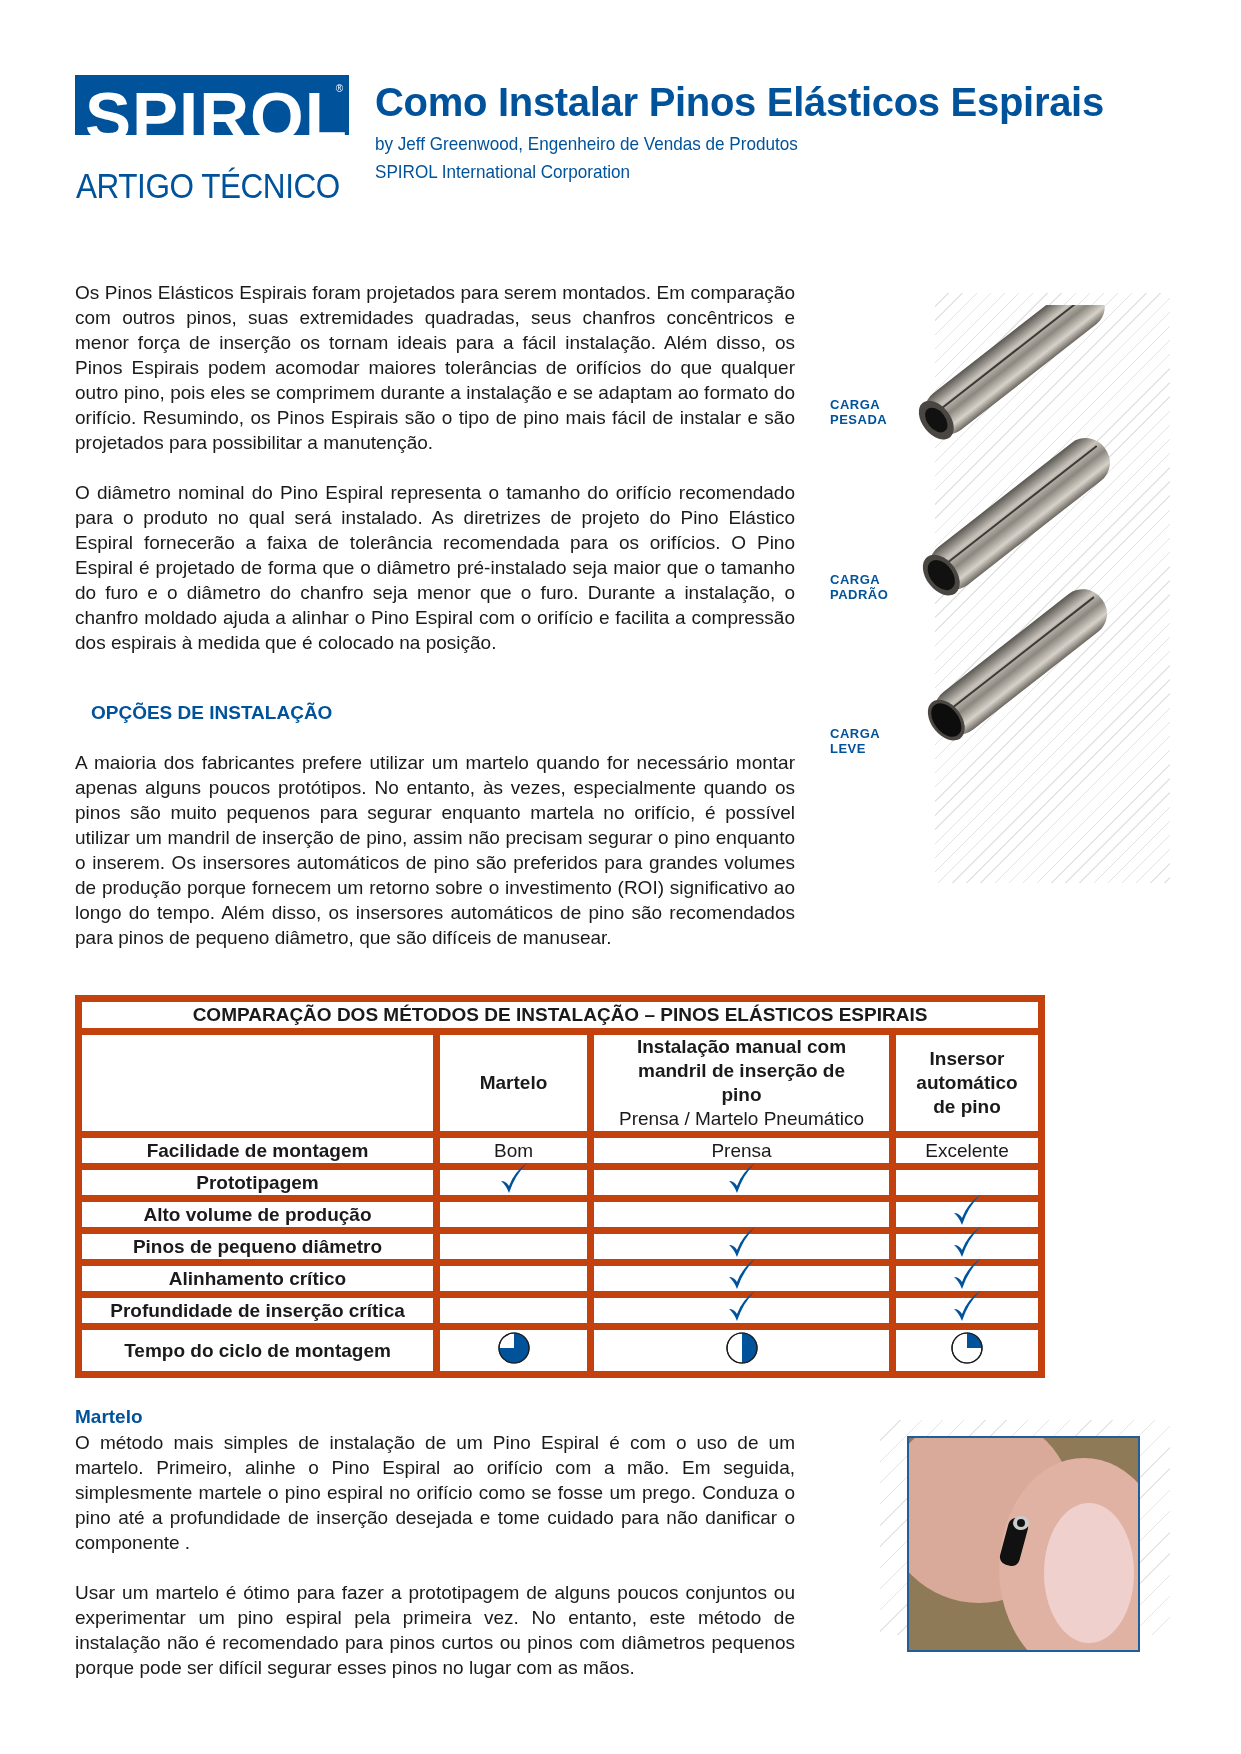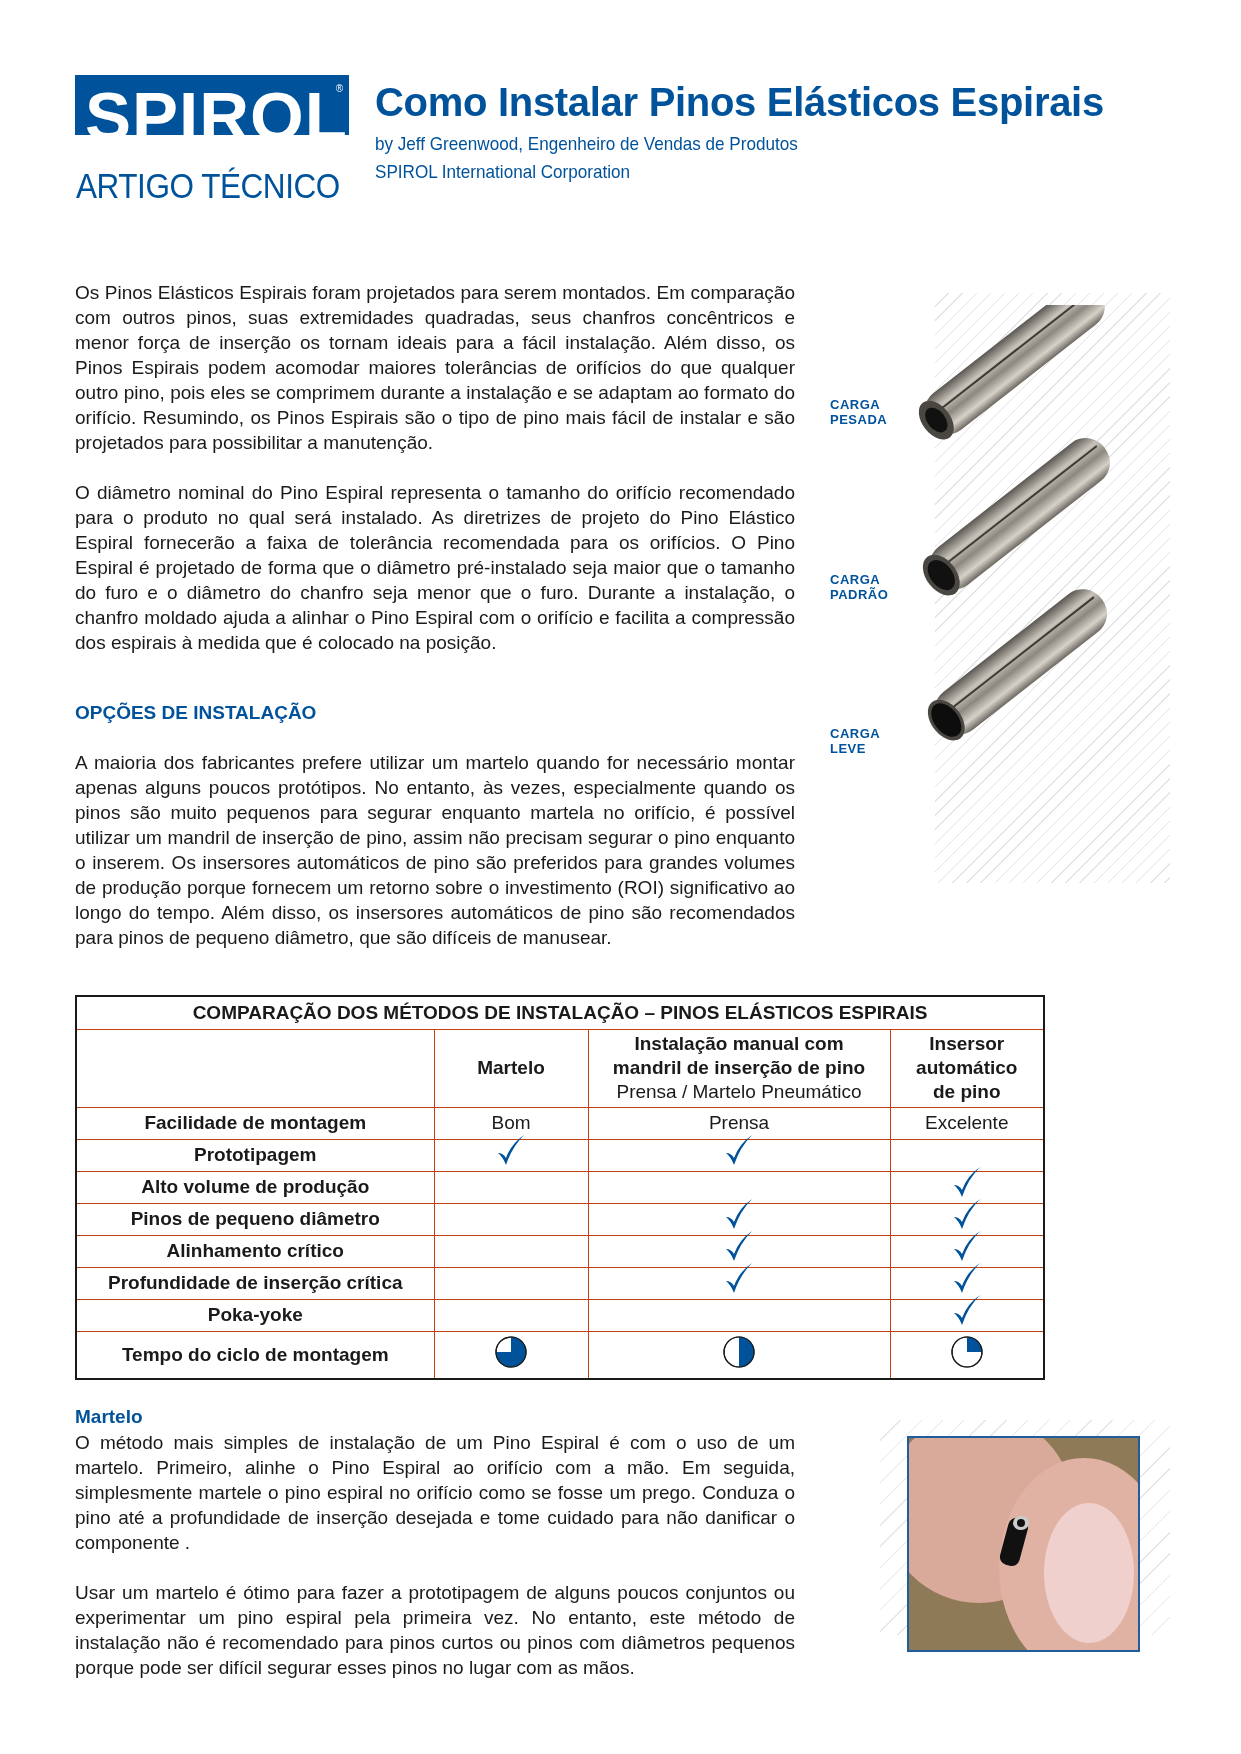--- a/index.html
+++ b/index.html
@@ -18,21 +18,21 @@
   .para { position: absolute; left: 75px; width: 720px; font-size: 19px; line-height: 25px; text-align: justify; color: #1a1a1a; }
   .section-head { position: absolute; left: 75px; font-size: 19px; font-weight: 700; color: #00529b; }
 
   .pins-panel { position: absolute; left: 830px; top: 285px; width: 340px; height: 600px; }
   .hatch { position: absolute; left: 105px; top: 8px; width: 235px; height: 590px;
     background: repeating-linear-gradient(135deg, #ffffff 0px, #ffffff 9px, #e4e4e4 9px, #e4e4e4 10px); }
   .pin-label { position: absolute; left: 0; font-size: 13px; font-weight: 700; color: #00529b; line-height: 15px; letter-spacing: 0.5px; }
   .pin { position: absolute; }
 
   table.cmp { position: absolute; left: 75px; top: 995px; width: 970px; border-collapse: collapse; border: 2px solid #1a1a1a; font-size: 19px; }
-  table.cmp td, table.cmp th { border: 1px solid #c2410c; padding: 0 8px; }
+  table.cmp td, table.cmp th { border: 7px solid #c2410c; padding: 0 8px; }
   .cmp-title { text-align: center; font-weight: 700; height: 33px; font-size: 19px; }
   .cmp-head th { text-align: center; font-weight: 700; height: 78px; line-height: 24px; vertical-align: middle; }
   .cmp-head .sub { font-weight: 400; }
   .cmp-row td { height: 32px; }
   .cmp-row td.label { font-weight: 700; text-align: center; }
   .cmp-row td.val { text-align: center; }
   .cmp-row.cycle td { height: 48px; margin-top: 22px; }
   .check svg { display: block; margin: -10px auto 0; }
 
   .photo-wrap { position: absolute; left: 880px; top: 1420px; width: 300px; height: 250px; }
@@ -49,21 +49,21 @@
   <span class="logo-reg">®</span>
 </div>
 <div class="artigo">ARTIGO TÉCNICO</div>
 <div class="title">Como Instalar Pinos Elásticos Espirais</div>
 <div class="byline">by Jeff Greenwood, Engenheiro de Vendas de Produtos</div>
 <div class="company">SPIROL International Corporation</div>
 
 <p class="para" style="top:280px;">Os Pinos Elásticos Espirais foram projetados para serem montados. Em comparação com outros pinos, suas extremidades quadradas, seus chanfros concêntricos e menor força de inserção os tornam ideais para a fácil instalação. Além disso, os Pinos Espirais podem acomodar maiores tolerâncias de orifícios do que qualquer outro pino, pois eles se comprimem durante a instalação e se adaptam ao formato do orifício. Resumindo, os Pinos Espirais são o tipo de pino mais fácil de instalar e são projetados para possibilitar a manutenção.</p>
 <p class="para" style="top:480px;">O diâmetro nominal do Pino Espiral representa o tamanho do orifício recomendado para o produto no qual será instalado. As diretrizes de projeto do Pino Elástico Espiral fornecerão a faixa de tolerância recomendada para os orifícios. O Pino Espiral é projetado de forma que o diâmetro pré-instalado seja maior que o tamanho do furo e o diâmetro do chanfro seja menor que o furo. Durante a instalação, o chanfro moldado ajuda a alinhar o Pino Espiral com o orifício e facilita a compressão dos espirais à medida que é colocado na posição.</p>
 
-<div class="section-head" style="top:702px;">OPÇÕES DE INSTALAÇÃO</div>
+<div class="section-head" style="top:702px;margin-left:16px;">OPÇÕES DE INSTALAÇÃO</div>
 <p class="para" style="top:750px;">A maioria dos fabricantes prefere utilizar um martelo quando for necessário montar apenas alguns poucos protótipos. No entanto, às vezes, especialmente quando os pinos são muito pequenos para segurar enquanto martela no orifício, é possível utilizar um mandril de inserção de pino, assim não precisam segurar o pino enquanto o inserem. Os insersores automáticos de pino são preferidos para grandes volumes de produção porque fornecem um retorno sobre o investimento (ROI) significativo ao longo do tempo. Além disso, os insersores automáticos de pino são recomendados para pinos de pequeno diâmetro, que são difíceis de manusear.</p>
 
 <div class="pins-panel">
   <div class="hatch"></div>
 
   <div class="pin-label" style="top:112px;">
     <div>CARGA</div>
       <div>PESADA</div>
   </div>
   <div class="pin-label" style="top:287px;">
@@ -189,30 +189,20 @@
           <svg width="34" height="34" viewBox="0 0 34 34">
             <path d="M4 20 Q9 24 12 32 Q18 14 30 2 Q17 11 12 25 Q9 20 4 20 Z" fill="#00529b"></path>
           </svg>
         </td>
         <td class="val check">
           <svg width="34" height="34" viewBox="0 0 34 34">
             <path d="M4 20 Q9 24 12 32 Q18 14 30 2 Q17 11 12 25 Q9 20 4 20 Z" fill="#00529b"></path>
           </svg>
         </td>
       </tr>
-      <tr class="cmp-row">
-        <td class="label">Poka-yoke</td>
-        <td class="val"></td>
-        <td class="val"></td>
-        <td class="val check">
-          <svg width="34" height="34" viewBox="0 0 34 34">
-            <path d="M4 20 Q9 24 12 32 Q18 14 30 2 Q17 11 12 25 Q9 20 4 20 Z" fill="#00529b"></path>
-          </svg>
-        </td>
-      </tr>
       <tr class="cmp-row cycle">
         <td class="label">Tempo do ciclo de montagem</td>
         <td class="val"><svg width="34" height="34" viewBox="0 0 34 34">
             <circle cx="17" cy="17" r="15" fill="#fff" stroke="#1a1a1a" stroke-width="1.2"></circle>
             <path d="M17 17 L17 2 A15 15 0 1 1 2.00 17.00 Z" fill="#00529b"></path>
             <circle cx="17" cy="17" r="15" fill="none" stroke="#1a1a1a" stroke-width="1.2"></circle>
           </svg></td>
         <td class="val"><svg width="34" height="34" viewBox="0 0 34 34">
             <circle cx="17" cy="17" r="15" fill="#fff" stroke="#1a1a1a" stroke-width="1.2"></circle>
             <path d="M17 17 L17 2 A15 15 0 0 1 17.00 32.00 Z" fill="#00529b"></path>

